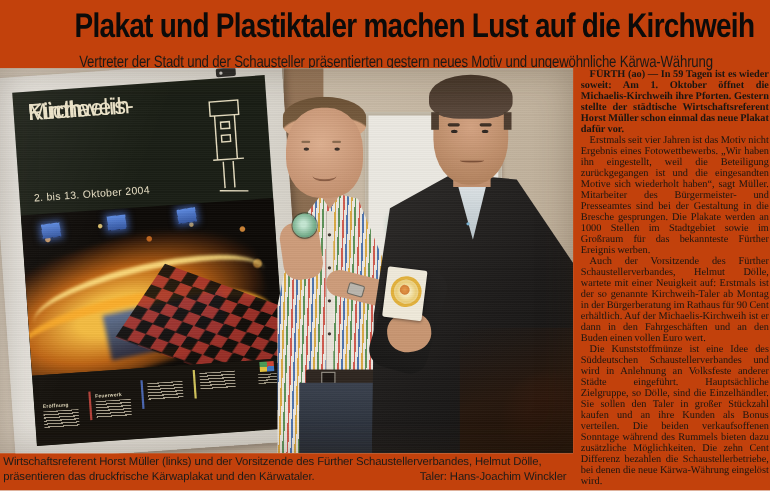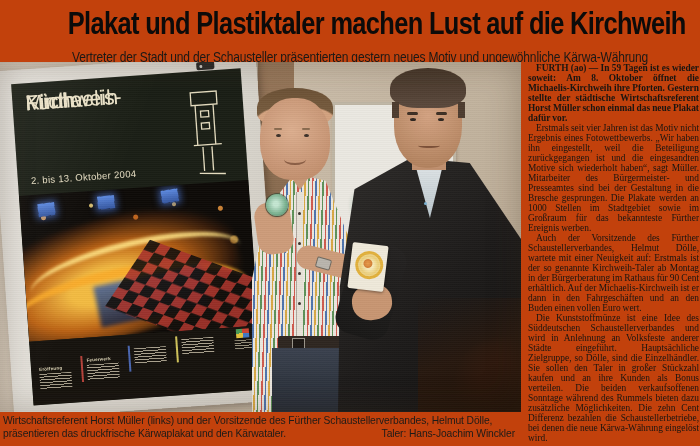--- a/index.html
+++ b/index.html
@@ -296,19 +296,19 @@
     <div class="shadow-br"></div>
     <div class="photo-grain"></div>
   </div>
 
   <div class="caption">
     <span>Wirtschaftsreferent Horst Müller (links) und der Vorsitzende des Fürther Schaustellerverbandes, Helmut Dölle, präsentieren das druckfrische Kärwaplakat und den Kärwataler.</span>
     <span class="credit">Taler: Hans-Joachim Winckler</span>
   </div>
 
   <div class="bodycol" lang="de">
-    <p class="lead">FÜRTH (ao) — In 59 Tagen ist es wieder soweit: Am 8. Oktober öffnet die Michaelis-Kirchweih ihre Pforten. Gestern stellte der städtische Wirtschaftsreferent Horst Müller schon einmal das neue Plakat dafür vor.</p>
+    <p class="lead">FÜRTH (ao) — In 59 Tagen ist es wieder soweit: Am 1. Oktober öffnet die Michaelis-Kirchweih ihre Pforten. Gestern stellte der städtische Wirtschaftsreferent Horst Müller schon einmal das neue Plakat dafür vor.</p>
     <p>Erstmals seit vier Jahren ist das Motiv nicht Ergebnis eines Fotowettbewerbs. „Wir haben ihn eingestellt, weil die Beteiligung zurückgegangen ist und die eingesandten Motive sich wiederholt haben“, sagt Müller. Mitarbeiter des Bürgermeister- und Presseamtes sind bei der Gestaltung in die Bresche gesprungen. Die Plakate werden an 1000 Stellen im Stadtgebiet sowie im Großraum für das bekannteste Fürther Ereignis werben.</p>
     <p>Auch der Vorsitzende des Fürther Schaustellerverbandes, Helmut Dölle, wartete mit einer Neuigkeit auf: Erstmals ist der so genannte Kirchweih-Taler ab Montag in der Bürgerberatung im Rathaus für 90 Cent erhältlich. Auf der Michaelis-Kirchweih ist er dann in den Fahrgeschäften und an den Buden einen vollen Euro wert.</p>
     <p>Die Kunststoffmünze ist eine Idee des Süddeutschen Schaustellerverbandes und wird in Anlehnung an Volksfeste anderer Städte eingeführt. Hauptsächliche Zielgruppe, so Dölle, sind die Einzelhändler. Sie sollen den Taler in großer Stückzahl kaufen und an ihre Kunden als Bonus verteilen. Die beiden verkaufsoffenen Sonntage während des Rummels bieten dazu zusätzliche Möglichkeiten. Die zehn Cent Differenz bezahlen die Schaustellerbetriebe, bei denen die neue Kärwa-Währung eingelöst wird.</p>
   </div>
 
 </div>
 
 </body></html>

